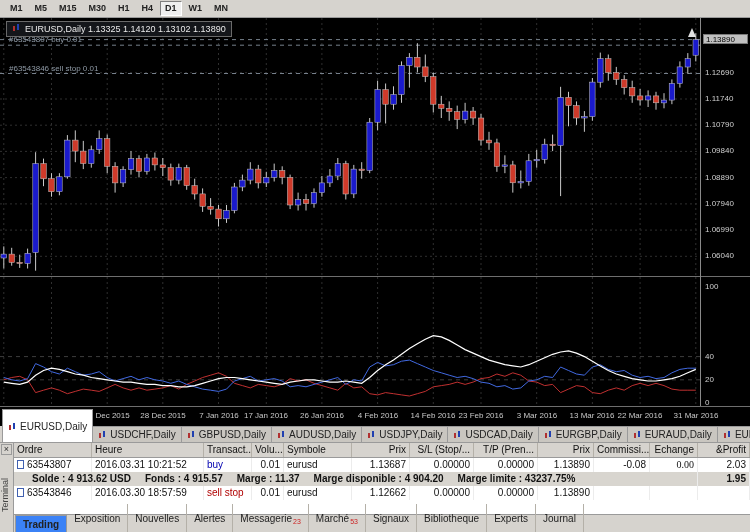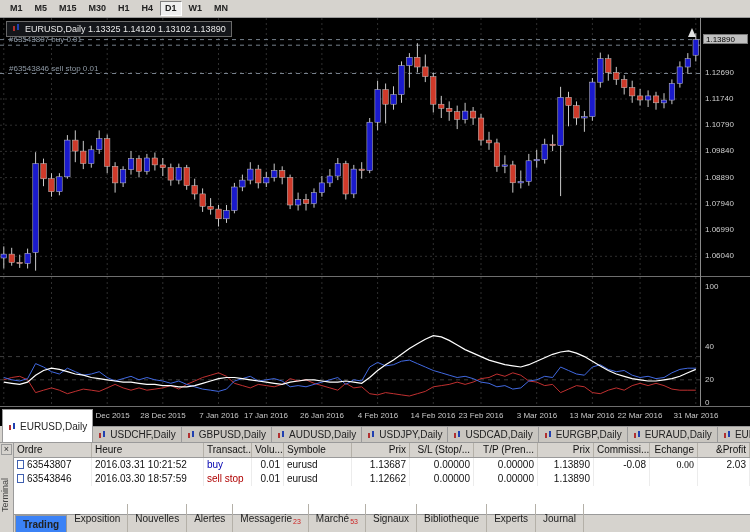--- a/index.html
+++ b/index.html
@@ -506,21 +506,21 @@
         <div class="p-label boxed" style="top: 16px;">1.13890</div>
         <div class="p-label" style="top: 50px;">1.12690</div>
         <div class="p-label" style="top: 76px;">1.11740</div>
         <div class="p-label" style="top: 102px;">1.10790</div>
         <div class="p-label" style="top: 128px;">1.09840</div>
         <div class="p-label" style="top: 155px;">1.08890</div>
         <div class="p-label" style="top: 181px;">1.07940</div>
         <div class="p-label" style="top: 207px;">1.06990</div>
         <div class="p-label" style="top: 233px;">1.06040</div>
         <div class="p-label" style="top: 264px;">100</div>
-        <div class="p-label" style="top: 324px;">40</div>
+        <div class="p-label" style="top: 334px;">40</div>
         <div class="p-label" style="top: 357px;">20</div>
         <div class="p-label" style="top: 380px;">0</div>
       </div>
     <div id="date-axis">
         <div class="d-label" style="left: 26px;">29 Nov 2015</div>
         <div class="d-label" style="left: 51px;">8 Dec 2015</div>
         <div class="d-label" style="left: 107px;">17 Dec 2015</div>
         <div class="d-label" style="left: 163px;">28 Dec 2015</div>
         <div class="d-label" style="left: 219px;">7 Jan 2016</div>
         <div class="d-label" style="left: 266px;">17 Jan 2016</div>
@@ -632,20 +632,24 @@
               <div class="t-cell num" style="width: 32px;">0.01</div>
               <div class="t-cell" style="width: 68px;">eurusd</div>
               <div class="t-cell num" style="width: 58px;">1.13687</div>
               <div class="t-cell num" style="width: 64px;">0.00000</div>
               <div class="t-cell num" style="width: 64px;">0.00000</div>
               <div class="t-cell num" style="width: 56px;">1.13890</div>
               <div class="t-cell num" style="width: 56px;">-0.08</div>
               <div class="t-cell num" style="width: 48px; font-family: Liberation Serif, serif;">0.00</div>
               <div class="t-cell num" style="width: 52px;">2.03</div>
             </div>
+            <div class="t-row balance">
+              <div class="t-cell" style="width: 684px; padding-left: 18px;"><span style="margin-right: 14px;">Solde : 4 913.62 USD</span><span style="margin-right: 14px;">Fonds : 4 915.57</span><span style="margin-right: 14px;">Marge : 11.37</span><span style="margin-right: 14px;">Marge disponible : 4 904.20</span><span style="margin-right: 14px;">Marge limite : 43237.75%</span></div>
+              <div class="t-cell num" style="width: 52px;">1.95</div>
+            </div>
             <div class="t-row">
               <div class="t-cell" style="width: 78px;"><span class="ord-ic"></span><span>63543846</span></div>
               <div class="t-cell" style="width: 112px;">2016.03.30 18:57:59</div>
               <div class="t-cell" style="width: 48px; color: rgb(176, 0, 0);">sell stop</div>
               <div class="t-cell num" style="width: 32px;">0.01</div>
               <div class="t-cell" style="width: 68px;">eurusd</div>
               <div class="t-cell num" style="width: 58px;">1.12662</div>
               <div class="t-cell num" style="width: 64px;">0.00000</div>
               <div class="t-cell num" style="width: 64px;">0.00000</div>
               <div class="t-cell num" style="width: 56px;">1.13890</div>

